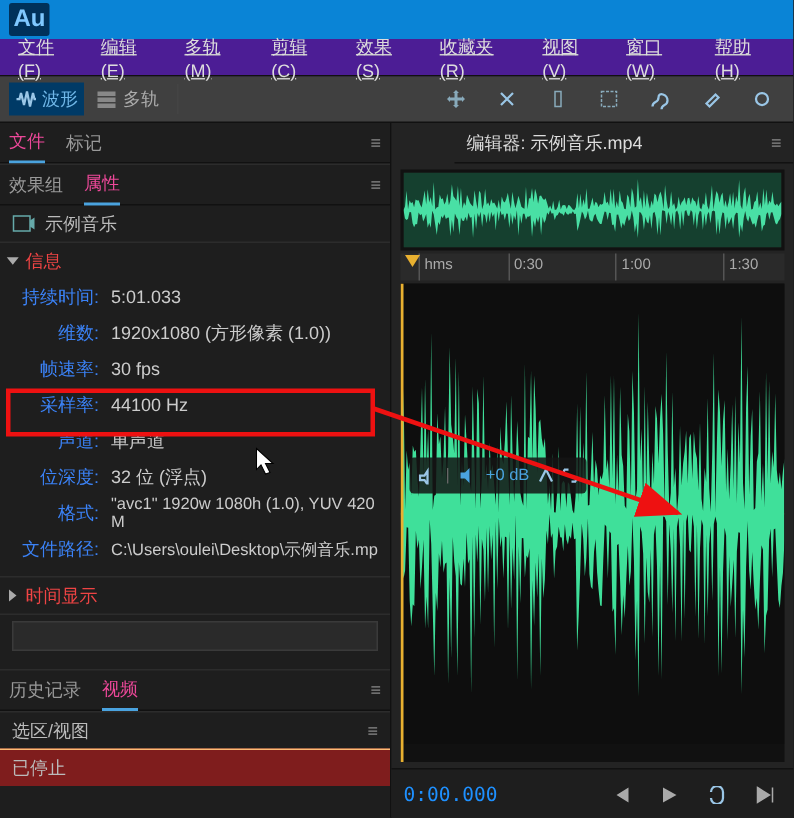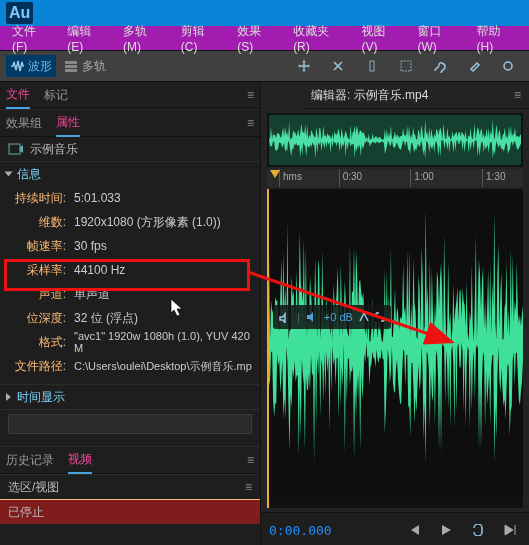--- a/index.html
+++ b/index.html
@@ -1,34 +1,34 @@
 <!DOCTYPE html>
 <html><head>
 <meta charset="utf-8">
 <style>
   html,body{margin:0;padding:0;background:#1e1e1e;font-family:"Microsoft YaHei",Arial,sans-serif;font-size:12px;color:#ccc;width:529px;height:545px;overflow:hidden;}
   .titlebar{background:#0a84d6;height:26px;display:flex;align-items:center;padding:0 6px;color:#fff;font-size:13px;}
   .titlebar .logo{background:#00315a;color:#7fc8ff;font-weight:bold;font-size:16px;padding:2px 3px;border-radius:2px;margin-right:6px;}
-  .menubar{background:#a21caf;height:24px;display:flex;align-items:center;padding:0 4px;border-bottom:1px solid #111;}
+  .menubar{background:#4c1d95;height:24px;display:flex;align-items:center;padding:0 4px;border-bottom:1px solid #111;text-decoration:underline;}
   .menubar span{padding:0 8px;color:#ddd;cursor:default;}
   .toolbar{background:#404040;height:30px;display:flex;align-items:center;padding:0 6px;border-bottom:1px solid #111;gap:4px;}
   .tb-btn{display:inline-flex;align-items:center;justify-content:center;height:22px;min-width:22px;padding:0 4px;color:#aaa;}
   .tb-btn.active{background:#003a66;color:#6fb7e8;}
   .tb-btn svg{display:block;}
   .tb-divider{width:1px;height:20px;background:#444;margin:0 4px;}
   .main{display:flex;height:calc(545px - 26px - 24px - 30px);}
   .left{width:260px;background:#1e1e1e;border-right:1px solid #111;display:flex;flex-direction:column;}
   .tabrow{display:flex;align-items:center;height:26px;border-bottom:1px solid #111;padding-left:6px;gap:14px;}
   .tabrow .tab{color:#999;padding:4px 0;}
   .tabrow .tab.active{color:#ec4899;border-bottom:2px solid #4aa3df;}
   .tabrow .menuicon{margin-left:auto;margin-right:6px;color:#888;}
   .row{display:flex;align-items:center;height:24px;padding:0 8px;color:#bbb;}
-  .row .label{flex:0 0 58px;color:#fdba74;text-align:right;margin-right:8px;}
+  .row .label{flex:0 0 58px;color:#3b82f6;text-align:right;margin-right:8px;}
   .row .value{color:#ccc;}
-  .section-head{display:flex;align-items:center;height:24px;padding:0 6px;color:#7dd3fc;border-top:1px solid #2c2c2c;}
+  .section-head{display:flex;align-items:center;height:24px;padding:0 6px;color:#ef4444;border-top:1px solid #2c2c2c;}
   .section-head .tri{width:0;height:0;border-top:4px solid transparent;border-bottom:4px solid transparent;border-left:5px solid #aaa;margin-right:6px;}
   .section-head .tri.open{transform:rotate(90deg);}
   .highlight-box{position:absolute;border:3px solid #e11;pointer-events:none;}
   .arrow-svg{position:absolute;pointer-events:none;}
   .right{flex:1;background:#232323;display:flex;flex-direction:column;position:relative;}
   .editor-header{height:26px;display:flex;align-items:center;padding:0 8px;color:#ddd;border-bottom:1px solid #111;margin-left:42px;}
   .editor-header .menuicon{margin-left:auto;color:#888;}
   .overview{height:54px;background:#111;position:relative;margin:4px 6px 2px 6px;overflow:hidden;}
   .ov-inner{position:absolute;inset:2px;background:#1a1a1a;}
   .timeline{height:18px;background:#2a2a2a;margin:0 6px;position:relative;color:#aaa;font-size:10px;}

